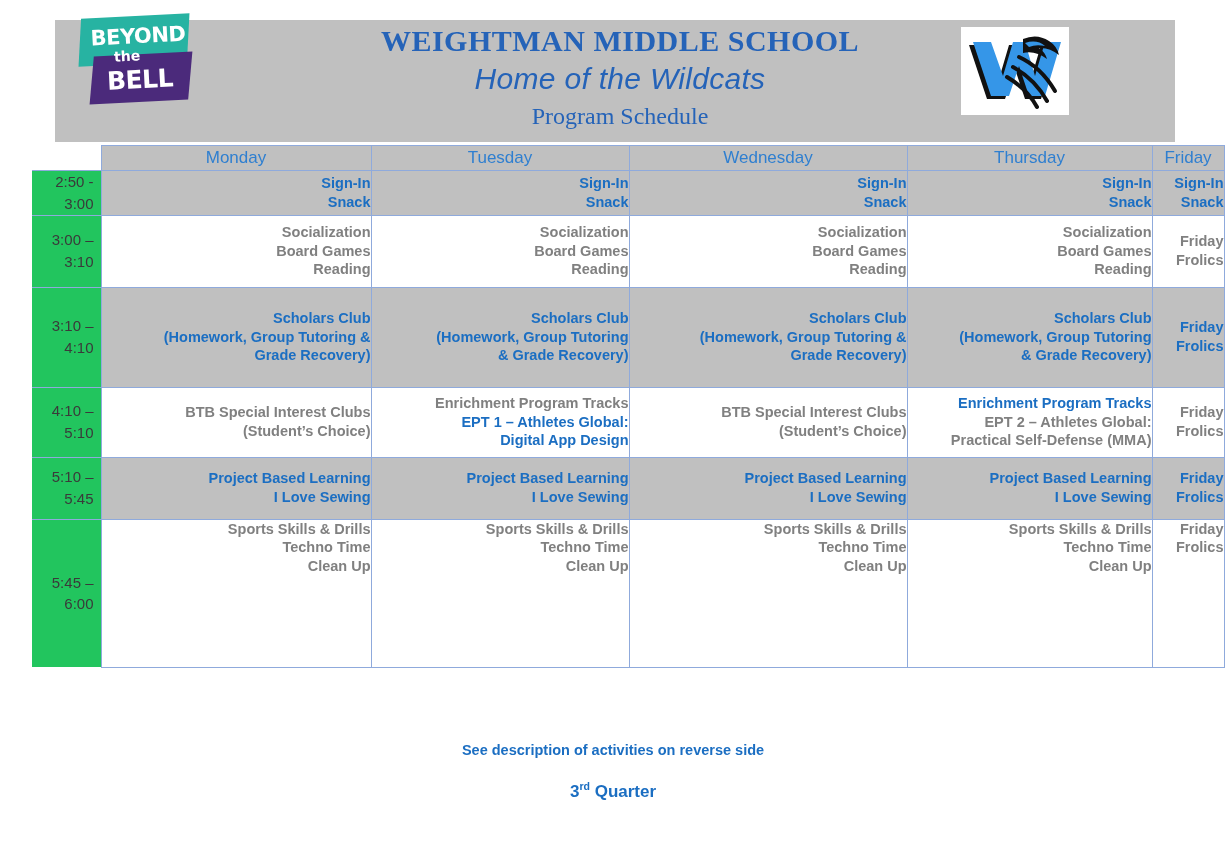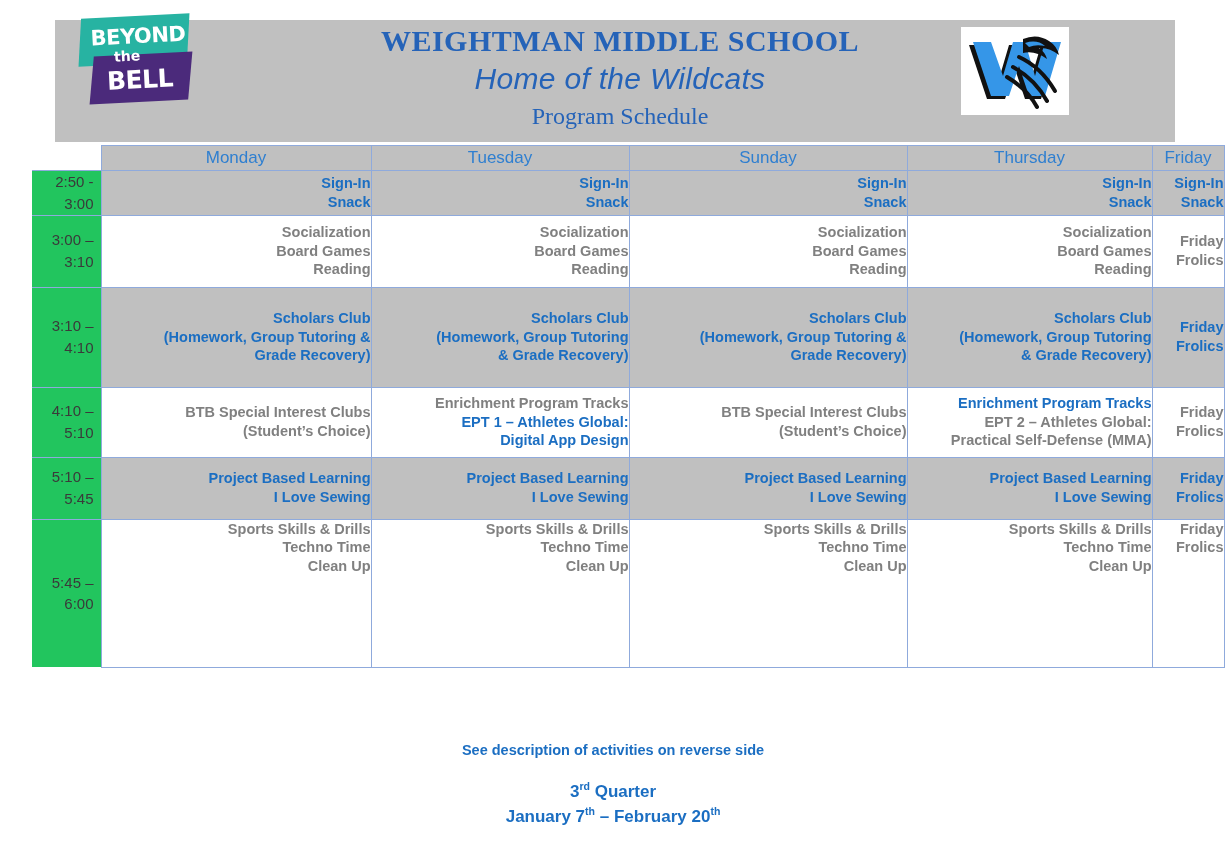--- a/index.html
+++ b/index.html
@@ -238,21 +238,21 @@
     <col style="width:258px">
     <col style="width:278px">
     <col style="width:245px">
     <col style="width:72px">
   </colgroup>
   <thead>
     <tr>
       <th class="hdr-time"></th>
       <th class="day-head">Monday</th>
       <th class="day-head">Tuesday</th>
-      <th class="day-head">Sunday</th>
+      <th class="day-head">Wednesday</th>
       <th class="day-head">Thursday</th>
       <th class="day-head">Friday</th>
     </tr>
   </thead>
   <tbody id="sched-body">
       <tr style="height: 44px;">
         <td class="col-time">
           <div>2:50 -</div>
           <div>3:00</div>
         </td>
@@ -423,20 +423,13 @@
       </tr>
     </tbody>
 </table>
 
 <div class="footer">
   <div class="f-note">See description of activities on reverse side</div>
   <div class="f-quarter">
     <span>3</span><sup>rd</sup>
     <span>Quarter</span>
   </div>
-  <div class="f-dates">
-    <span>January</span>
-    <span>7</span><sup>th</sup>
-    <span>–</span>
-    <span>February</span>
-    <span>20</span><sup>th</sup>
-  </div>
 </div>
 
 </body></html>

